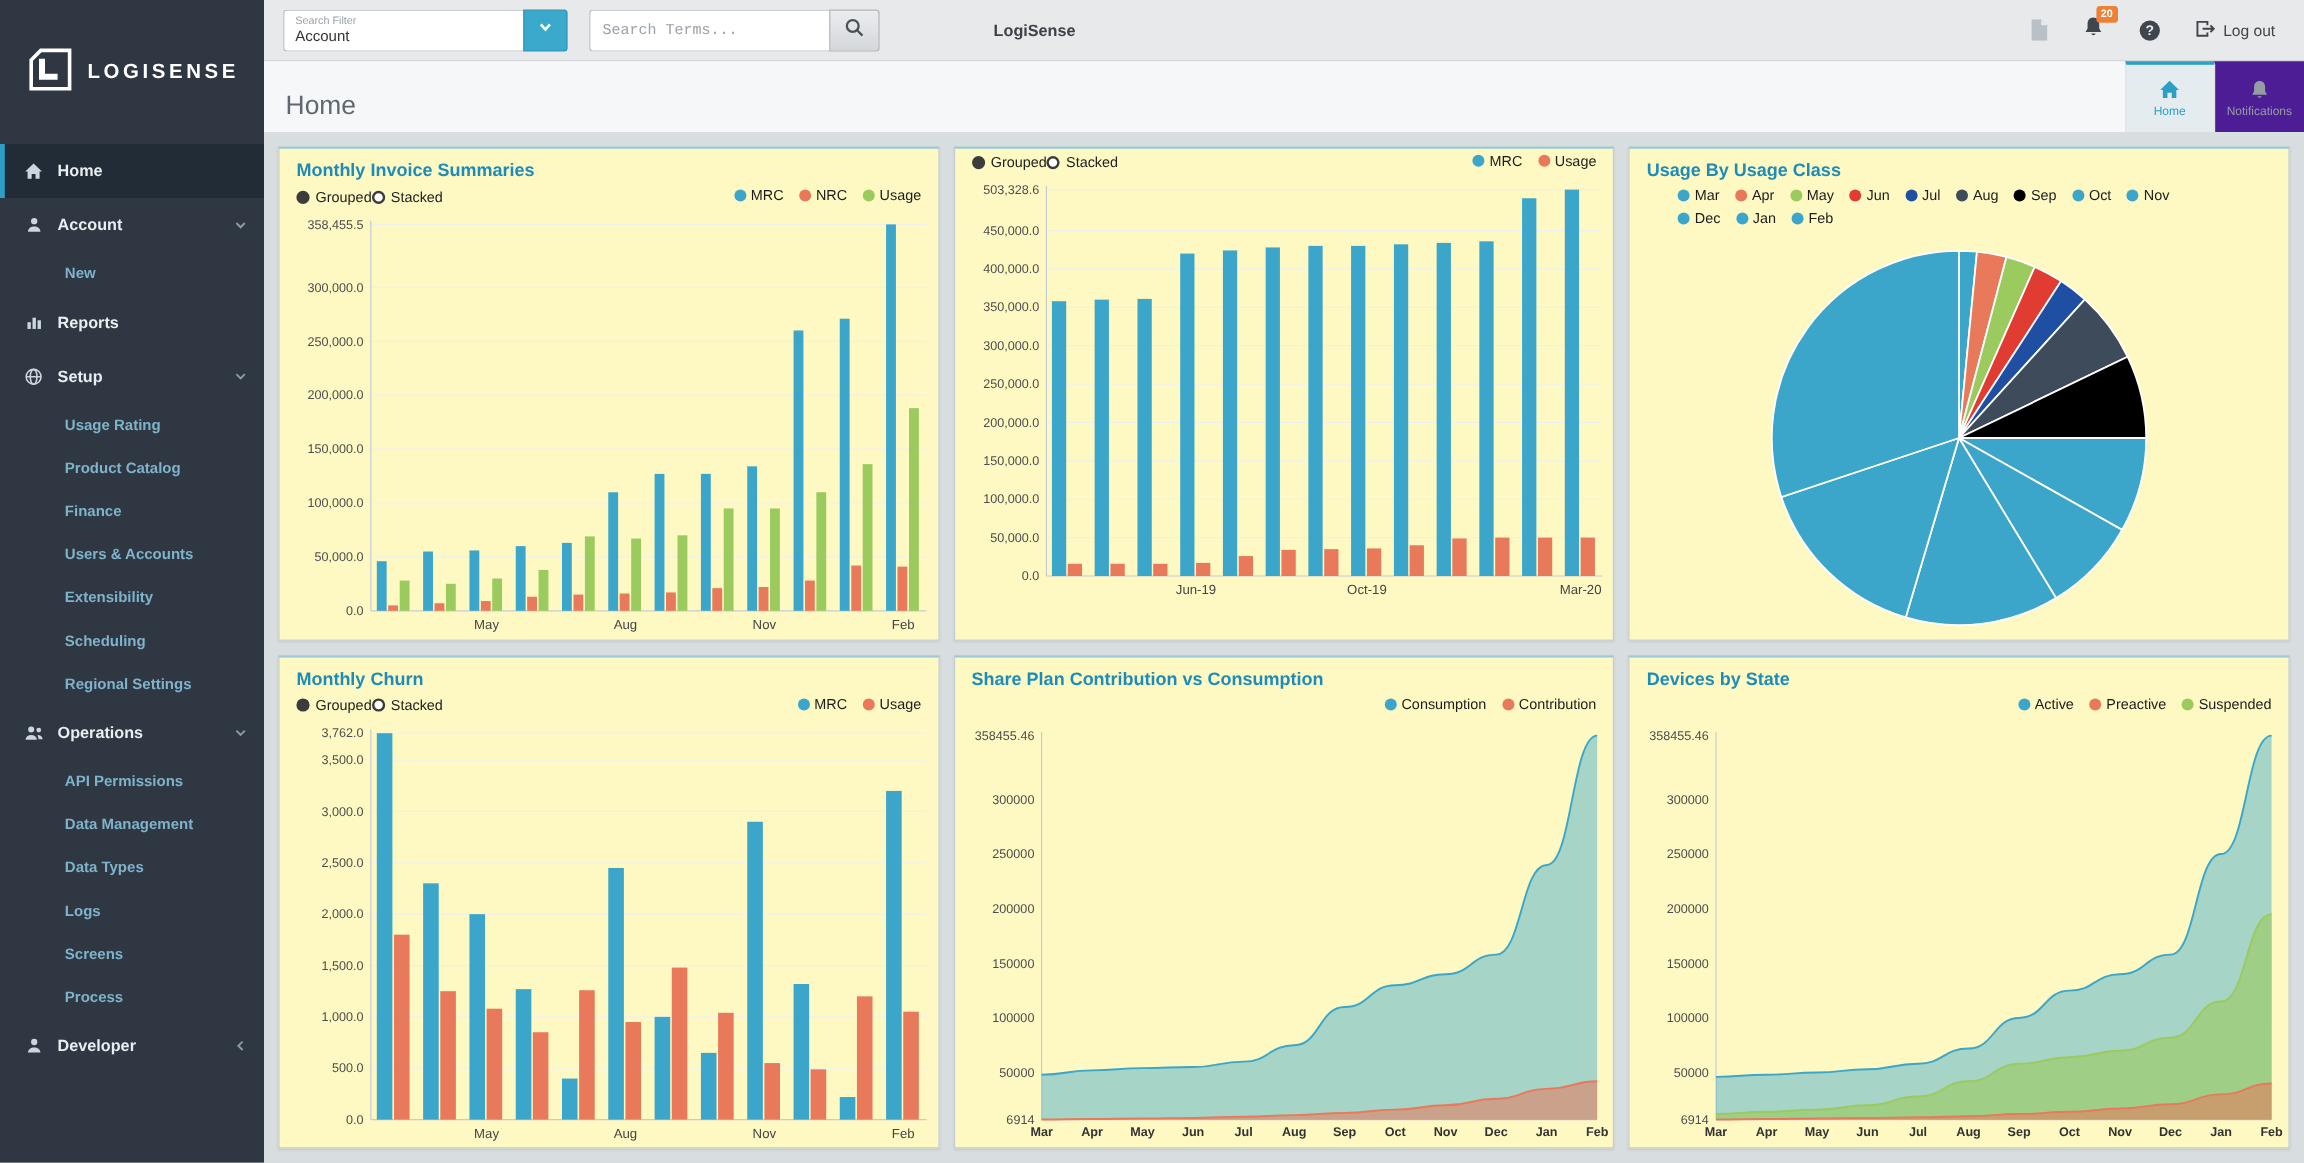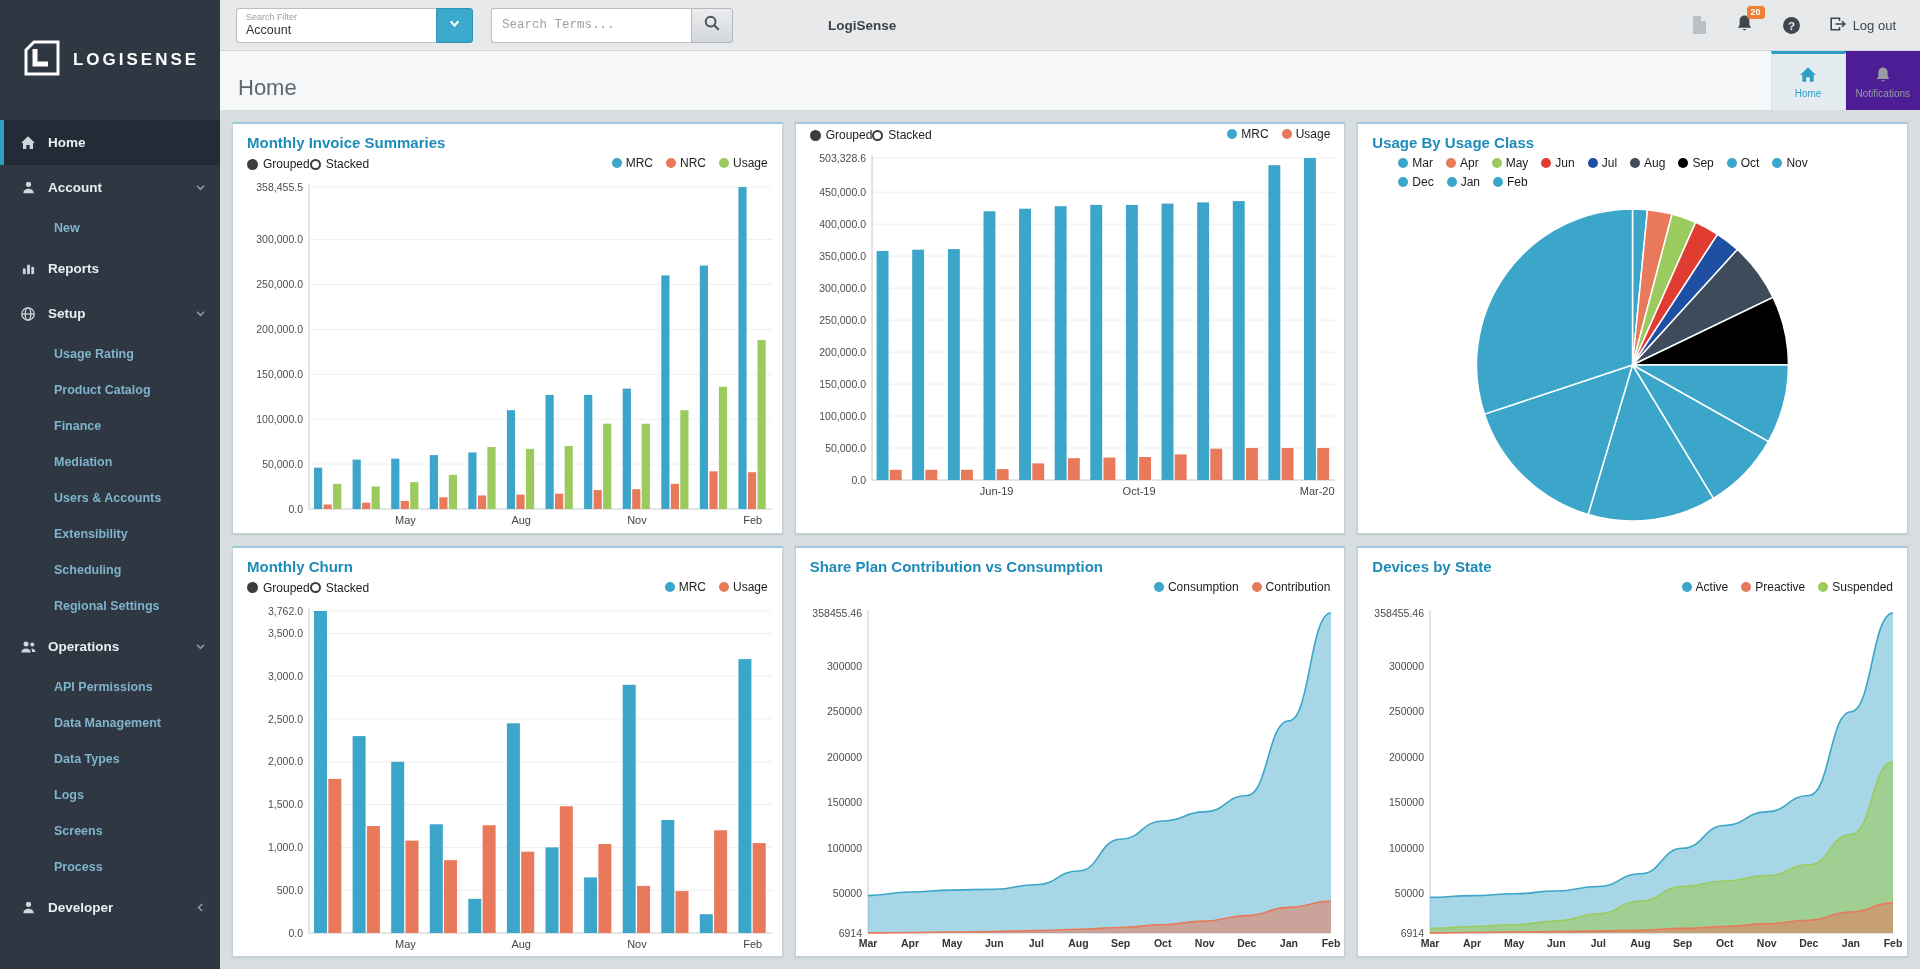--- a/index.html
+++ b/index.html
@@ -40,21 +40,21 @@
   
   .header{height:59px;background:#f5f7f8;position:relative;flex:none}
   .page-title{position:absolute;left:18px;bottom:9px;font-size:22px;color:#5f6871}
   .tabs{position:absolute;right:0;top:0;height:100%;display:flex}
   .tab{min-width:74px;padding:0 10px;background:#4c1d95;border-left:1px solid #dfe3e6;border-top:3px solid transparent;display:flex;flex-direction:column;align-items:center;justify-content:center;gap:4px;font-size:10px;color:#959ca3;cursor:pointer}
   .tab.active{background:#e4ecf0;border-top:3px solid #2d9fc3;color:#2d9fc3}
   .tab .ticon{display:flex}
 
   
   .content{flex:1;padding:12px;display:grid;grid-template-columns:repeat(3,1fr);grid-template-rows:1fr 1fr;gap:12px;background:#d8dde0;min-height:0}
-  .panel{background:#ffffff;border:1px solid #c2ced4;border-top:2px solid #9ec9db;box-shadow:0 1px 2px rgba(0,0,0,.10);display:flex;flex-direction:column;overflow:hidden;min-height:0}
+  .panel{background:#fef9c3;border:1px solid #c2ced4;border-top:2px solid #9ec9db;box-shadow:0 1px 2px rgba(0,0,0,.10);display:flex;flex-direction:column;overflow:hidden;min-height:0}
   .panel-title{color:#1e8cb8;font-weight:bold;font-size:15px;padding:10px 14px 2px;flex:none}
   .controls-row{display:flex;align-items:flex-start;padding:3px 14px 4px;min-height:24px;flex:none}
   .radios{display:flex;padding-top:1px}
   .radio-item{display:flex;align-items:center;gap:5px;font-size:12px;color:#222;cursor:pointer}
   .radio-dot{width:11px;height:11px;border:2px solid #3c3c3c;border-radius:50%;background:#fff;flex:none}
   .radio-dot.sel{background:#3c3c3c}
   .legend{margin-left:auto;display:flex;flex-wrap:wrap;column-gap:13px;row-gap:5px;justify-content:flex-end}
   .legend.full{margin-left:26px;max-width:445px;justify-content:flex-start}
   .legend-item{display:flex;align-items:center;gap:4px;font-size:12px;color:#1c1c1c;cursor:pointer}
   .legend-dot{width:10px;height:10px;border-radius:50%;flex:none}
@@ -128,23 +128,20 @@
           </span>
         </div>
         <div class="side-sub">
           <span>Usage Rating</span>
         </div>
         <div class="side-sub">
           <span>Product Catalog</span>
         </div>
         <div class="side-sub">
           <span>Finance</span>
-        </div>
-        <div class="side-sub">
-          <span>Mediation</span>
         </div>
         <div class="side-sub">
           <span>Users &amp; Accounts</span>
         </div>
         <div class="side-sub">
           <span>Extensibility</span>
         </div>
         <div class="side-sub">
           <span>Scheduling</span>
         </div>

